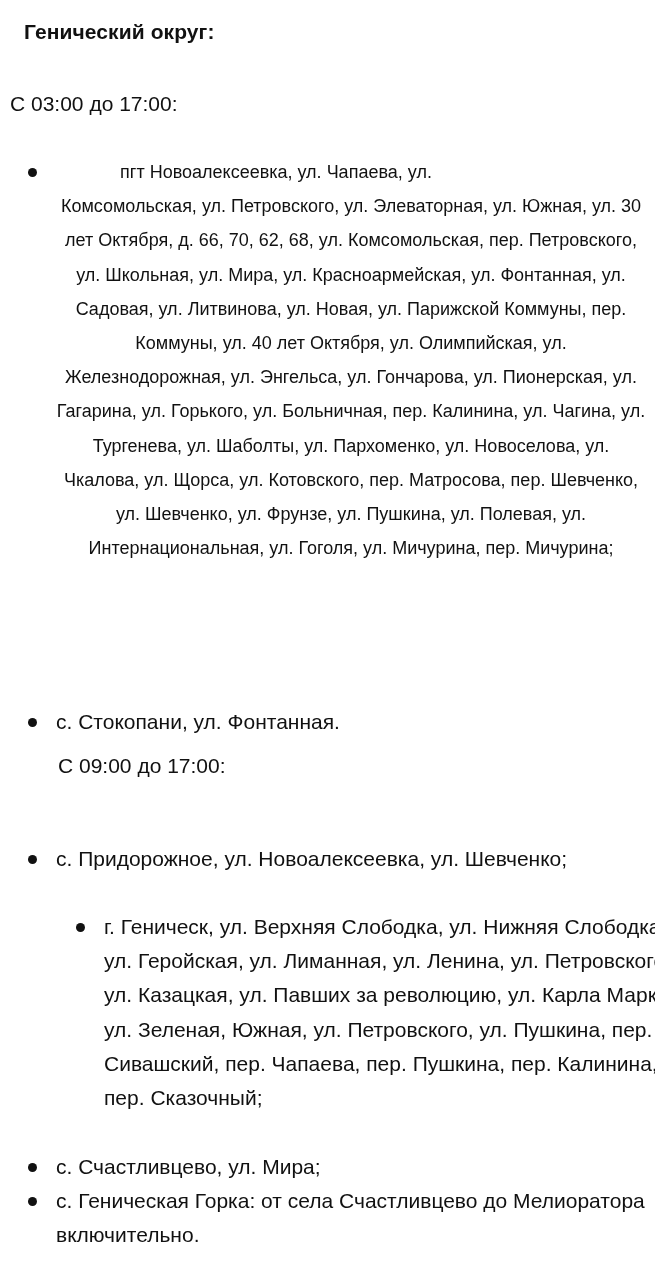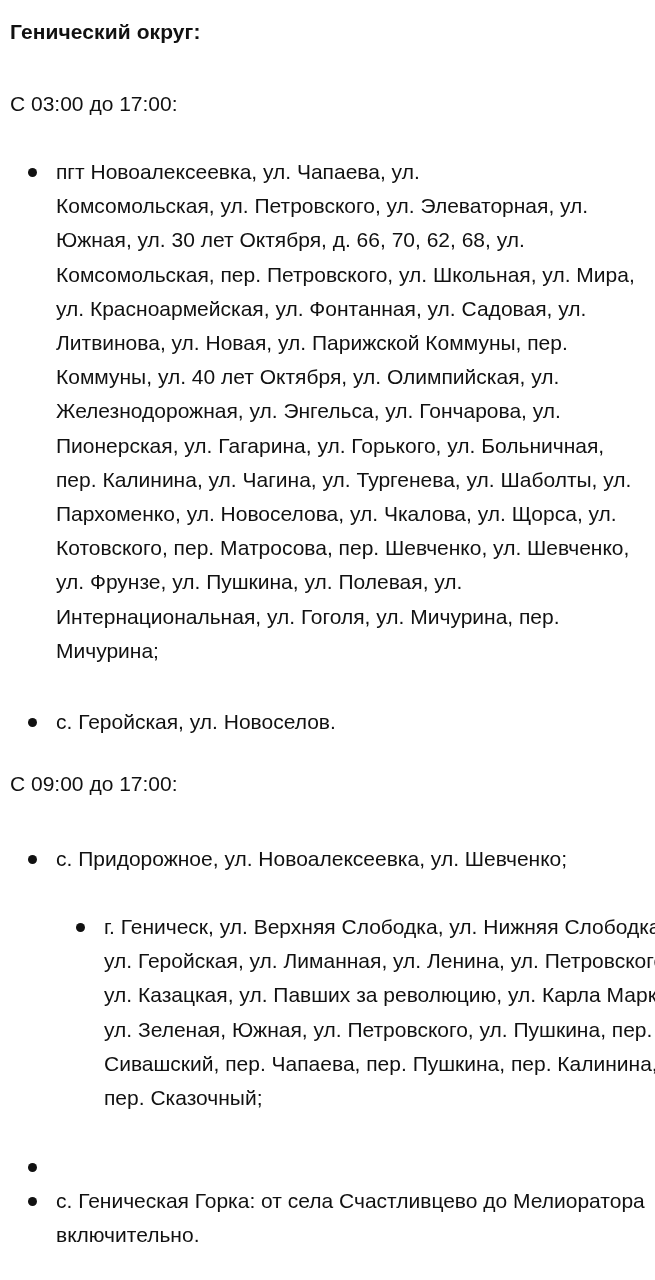--- a/index.html
+++ b/index.html
@@ -3,66 +3,67 @@
 <meta charset="utf-8">
 <style>
   html, body { margin: 0; padding: 0; background: #ffffff; }
   body {
     width: 655px; height: 1280px; overflow: hidden; position: relative;
     font-family: "Liberation Sans", "DejaVu Sans", sans-serif;
     color: #111111;
   }
   .page { position: absolute; left: 0; top: 0; width: 655px; height: 1280px; }
   .title {
-    position: absolute; left: 10px; top: 20px;
+    position: absolute; left: 24px; top: 20px;
     font-size: 21px; font-weight: bold; letter-spacing: 0.1px; text-align: center;
   }
   .section-heading {
     position: absolute; left: 10px;
     font-size: 21px; font-weight: normal;
   }
   .logo {
     position: absolute; left: 510px; top: 0; width: 135px; height: 178px;
   }
 </style>
 </head>
 <body>
 
 <div class="page">
 
   <div class="title">Генический округ:</div>
 
 
   <div class="section-heading" style="top: 92px;">С 03:00 до 17:00:</div>
 
-  <div style="position:absolute; left:56px; top:155px; width:590px; font-size:21px; line-height:34.2px;">
+  <div style="position:absolute; left:56px; top:155px; width:590px; font-size:18px; line-height:34.2px;text-align:center;">
     <span style="position:absolute; left:-28px; top:13px; width:9px; height:9px; border-radius:50%; background:#111;"></span>
     <div style="float:right; width:150px; height:30px;"></div>
     <span>пгт Новоалексеевка, ул. Чапаева, ул. Комсомольская, ул. Петровского, ул. Элеваторная, ул. Южная, ул. 30 лет Октября, д. 66, 70, 62, 68, ул. Комсомольская, пер. Петровского, ул. Школьная, ул. Мира, ул. Красноармейская, ул. Фонтанная, ул. Садовая, ул. Литвинова, ул. Новая, ул. Парижской Коммуны, пер. Коммуны, ул. 40 лет Октября, ул. Олимпийская, ул. Железнодорожная, ул. Энгельса, ул. Гончарова, ул. Пионерская, ул. Гагарина, ул. Горького, ул. Больничная, пер. Калинина, ул. Чагина, ул. Тургенева, ул. Шаболты, ул. Пархоменко, ул. Новоселова, ул. Чкалова, ул. Щорса, ул. Котовского, пер. Матросова, пер. Шевченко, ул. Шевченко, ул. Фрунзе, ул. Пушкина, ул. Полевая, ул. Интернациональная, ул. Гоголя, ул. Мичурина, пер. Мичурина;</span>
   </div>
 
   <div style="position:absolute; left:56px; top:705px; width:590px; font-size:21px; line-height:34.2px;">
     <span style="position:absolute; left:-28px; top:13px; width:9px; height:9px; border-radius:50%; background:#111;"></span>
-    <span>с. Геройская, ул. Новоселов.</span>
+    <span>с. Стокопани, ул. Фонтанная.</span>
   </div>
 
-  <div class="section-heading" style="top: 772px;">С 09:00 до 17:00:</div>
+  <div class="section-heading" style="top: 754px; margin-left: 48px;">С 09:00 до 17:00:</div>
 
   <div style="position:absolute; left:56px; top:842px; width:590px; font-size:21px; line-height:34.2px;">
     <span style="position:absolute; left:-28px; top:13px; width:9px; height:9px; border-radius:50%; background:#111;"></span>
     <span>с. Придорожное, ул. Новоалексеевка, ул. Шевченко;</span>
   </div>
 
   <div style="position:absolute; left:56px; top:910px; width:590px; font-size:21px; line-height:34.2px;margin-left:48px;">
     <span style="position:absolute; left:-28px; top:13px; width:9px; height:9px; border-radius:50%; background:#111;"></span>
     <span>г. Геническ, ул. Верхняя Слободка, ул. Нижняя Слободка, ул. Геройская, ул. Лиманная, ул. Ленина, ул. Петровского, ул. Казацкая, ул. Павших за революцию, ул. Карла Маркса, ул. Зеленая, Южная, ул. Петровского, ул. Пушкина, пер. Сивашский, пер. Чапаева, пер. Пушкина, пер. Калинина, пер. Сказочный;</span>
   </div>
 
   <div style="position:absolute; left:56px; top:1150px; width:590px; font-size:21px; line-height:34.2px;">
     <span style="position:absolute; left:-28px; top:13px; width:9px; height:9px; border-radius:50%; background:#111;"></span>
+    <span>с. Счастливцево, ул. Мира;</span>
   </div>
 
   <div style="position:absolute; left:56px; top:1184px; width:590px; font-size:21px; line-height:34.2px;">
     <span style="position:absolute; left:-28px; top:13px; width:9px; height:9px; border-radius:50%; background:#111;"></span>
     <span>с. Геническая Горка: от села Счастливцево до Мелиоратора включительно.</span>
   </div>
 
 </div>
 
 </body></html>

